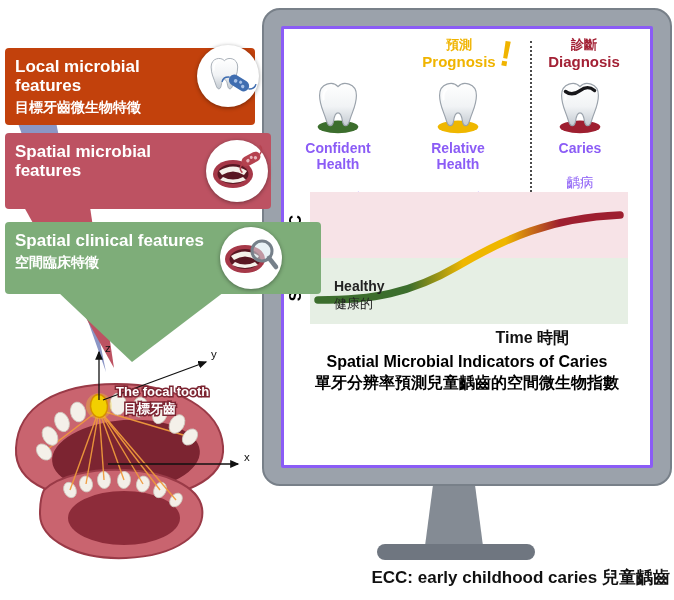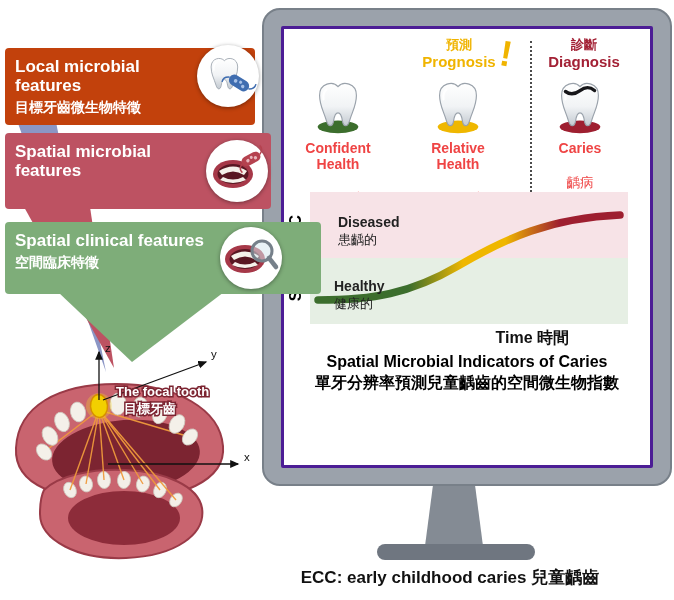--- a/index.html
+++ b/index.html
@@ -25,35 +25,35 @@
 
   
   #monitor{position:absolute;left:262px;top:8px;width:410px;height:478px;background:#9ba2ab;
            border:2px solid #788089;border-radius:18px;box-sizing:border-box;z-index:3;}
   #stand-neck{position:absolute;left:425px;top:484px;width:58px;height:62px;background:#848b94;
               clip-path:polygon(14% 0,86% 0,100% 100%,0 100%);z-index:2;}
   #stand-base{position:absolute;left:377px;top:544px;width:158px;height:16px;background:#6f7680;
               border-radius:8px;z-index:3;}
 
   #screen{position:absolute;left:281px;top:26px;width:372px;height:442px;background:#fff;
-          border:3px solid #4c1d95;border-radius:2px;box-sizing:border-box;z-index:4;}
+          border:3px solid #8b5cf6;border-radius:2px;box-sizing:border-box;z-index:4;}
 
   
   .hdr{position:absolute;text-align:center;line-height:1.15;font-weight:bold;}
   #prognosis{left:130px;top:9px;width:90px;color:#f0b400;}
   #diagnosis{left:255px;top:9px;width:90px;color:#a32135;}
   .hdr .zh{font-size:13px;}
   .hdr .en{font-size:15px;}
   #excl{left:216px;top:4px;font-size:36px;font-weight:bold;color:#f0b400;transform:rotate(10deg);}
   #dotline{position:absolute;left:246px;top:12px;height:283px;border-left:2px dotted #4b4b4b;}
 
   .tooth-svg{position:absolute;top:47px;width:66px;height:62px;}
   #tooth-state1{left:21px;} #tooth-state2{left:141px;} #tooth-state3{left:263px;}
 
-  .state-label{position:absolute;top:111px;width:110px;text-align:center;color:#ef4444;}
+  .state-label{position:absolute;top:111px;width:110px;text-align:center;color:#8b5cf6;}
   #label-state1{left:-1px;} #label-state2{left:119px;} #label-state3{left:241px;}
   .state-label .en{font-size:14px;font-weight:bold;line-height:16px;}
   .state-label .zh{font-size:13.5px;margin-top:18px;}
 
   
   #chart{position:absolute;left:26px;top:163px;width:318px;height:132px;}
   #band-diseased{position:absolute;left:0;top:0;width:318px;height:66px;background:#f7e3e7;}
   #band-healthy{position:absolute;left:0;top:66px;width:318px;height:66px;background:#e6efe4;}
   #curve-svg{position:absolute;left:0;top:0;}
   .band-label{position:absolute;color:#222;line-height:17px;}
@@ -62,21 +62,21 @@
   #lbl-diseased{left:28px;top:22px;}
   #lbl-healthy{left:24px;top:86px;}
   #ylabel{position:absolute;left:-57px;top:219px;width:140px;height:20px;text-align:center;
           font-size:16px;font-weight:bold;color:#000;transform:rotate(-90deg);}
   #xlabel{position:absolute;left:85px;top:299px;width:200px;text-align:right;
           font-size:16px;font-weight:bold;color:#111;}
 
   #caption{position:absolute;left:3px;top:322px;width:360px;text-align:center;color:#000;
            font-weight:bold;font-size:16px;line-height:21px;}
 
-  #footer{position:absolute;left:230px;top:566px;width:440px;text-align:center;z-index:4;
+  #footer{position:absolute;left:230px;top:566px;width:440px;text-align:right;z-index:4;
           font-size:17px;font-weight:bold;color:#111;}
 </style>
 </head>
 <body>
 
 <svg width="0" height="0" style="position:absolute">
   <defs>
     <linearGradient id="toothGrad" x1="0" y1="0" x2="0" y2="1">
       <stop offset="0" stop-color="#ffffff"></stop>
       <stop offset="0.55" stop-color="#f1f3f5"></stop>
@@ -266,24 +266,20 @@
       <div class="en"></div>
       <div class="zh">齲病</div>
     </div>
 
     <div id="chart">
       <div id="band-diseased"></div>
       <div id="band-healthy"></div>
       <svg id="curve-svg" width="318" height="132" viewBox="0 0 318 132">
         <path d="M8 108 C62 108 100 102 148 74 C196 46 240 26 310 23" stroke="url(#curveGrad)" stroke-width="7.5" fill="none" stroke-linecap="round"></path>
       </svg>
-      <div class="band-label" id="lbl-diseased">
-        <div class="en">Diseased</div>
-        <div class="zh">患齲的</div>
-      </div>
       <div class="band-label" id="lbl-healthy">
         <div class="en">Healthy</div>
         <div class="zh">健康的</div>
       </div>
     </div>
     <div id="ylabel">Spatial MiC</div>
     <div id="xlabel">
       <span>Time</span>
       <span>時間</span>
     </div>

